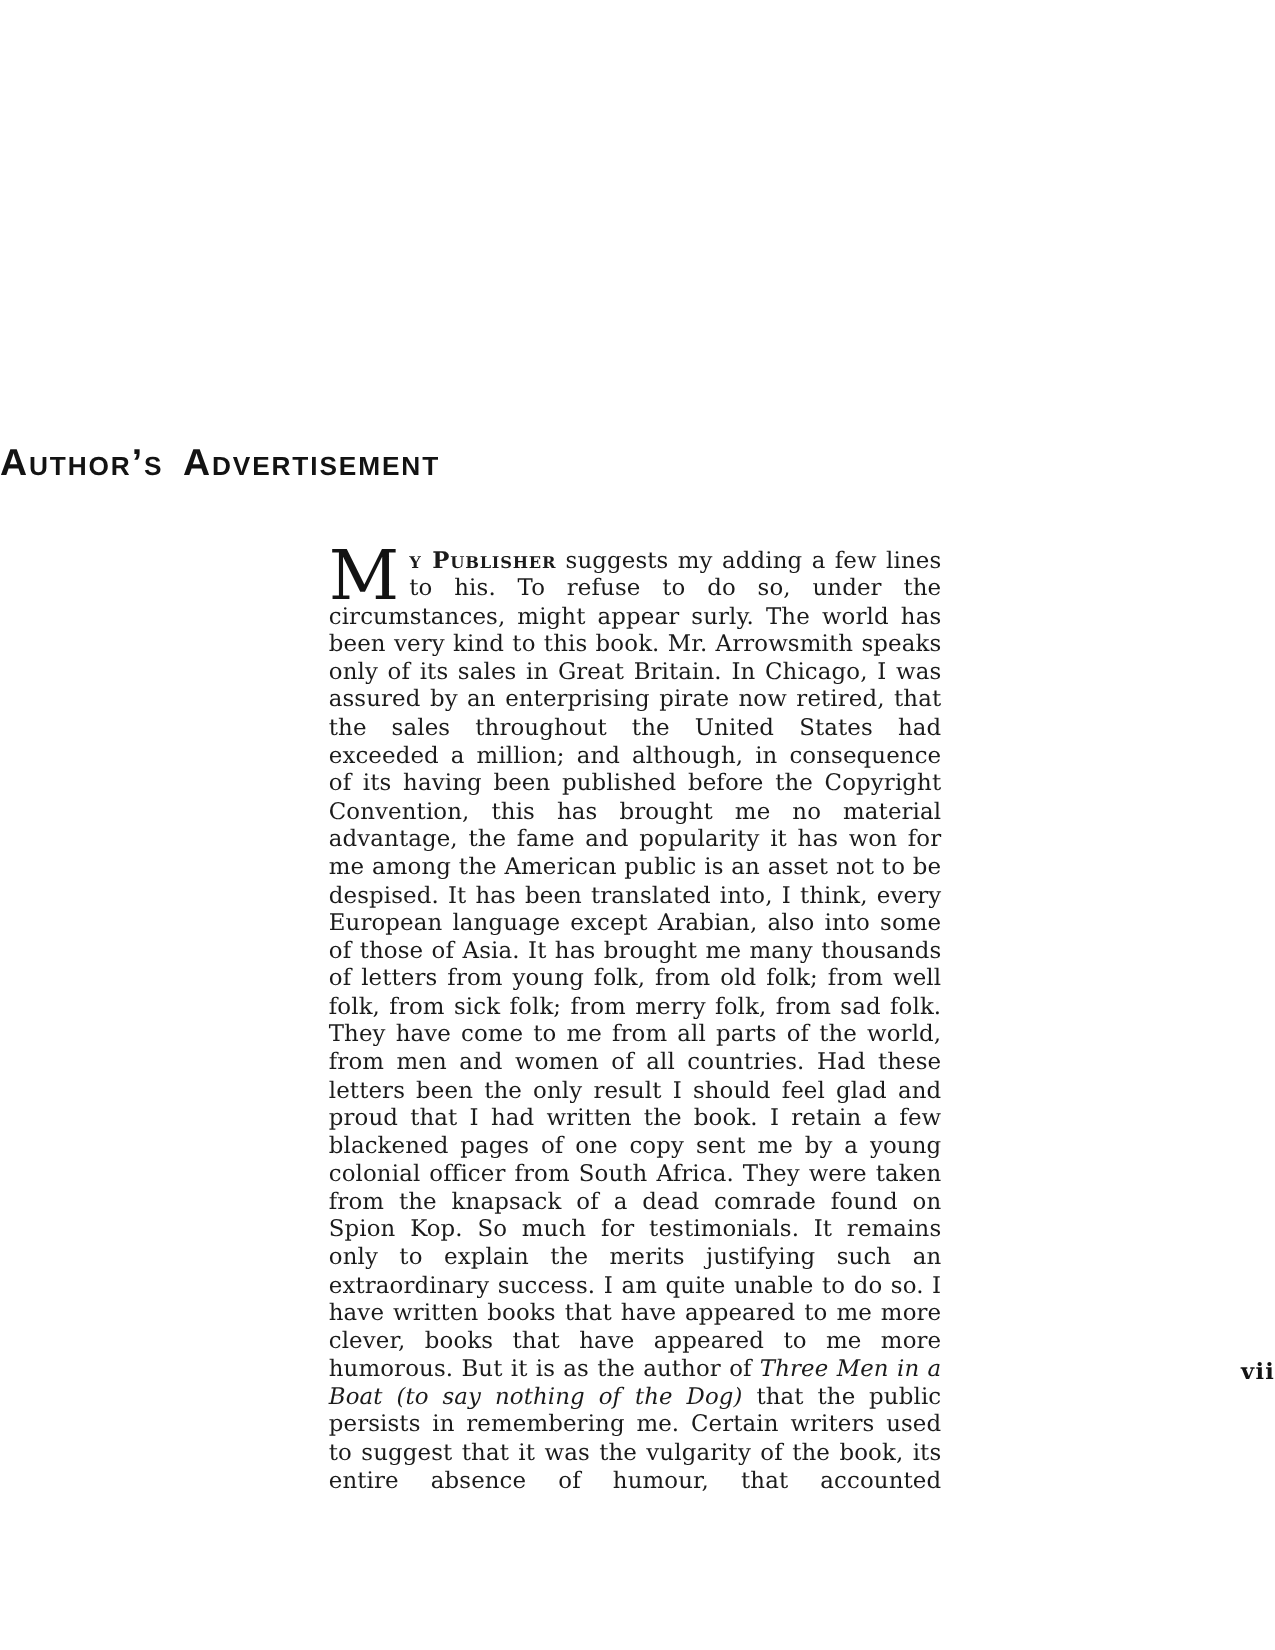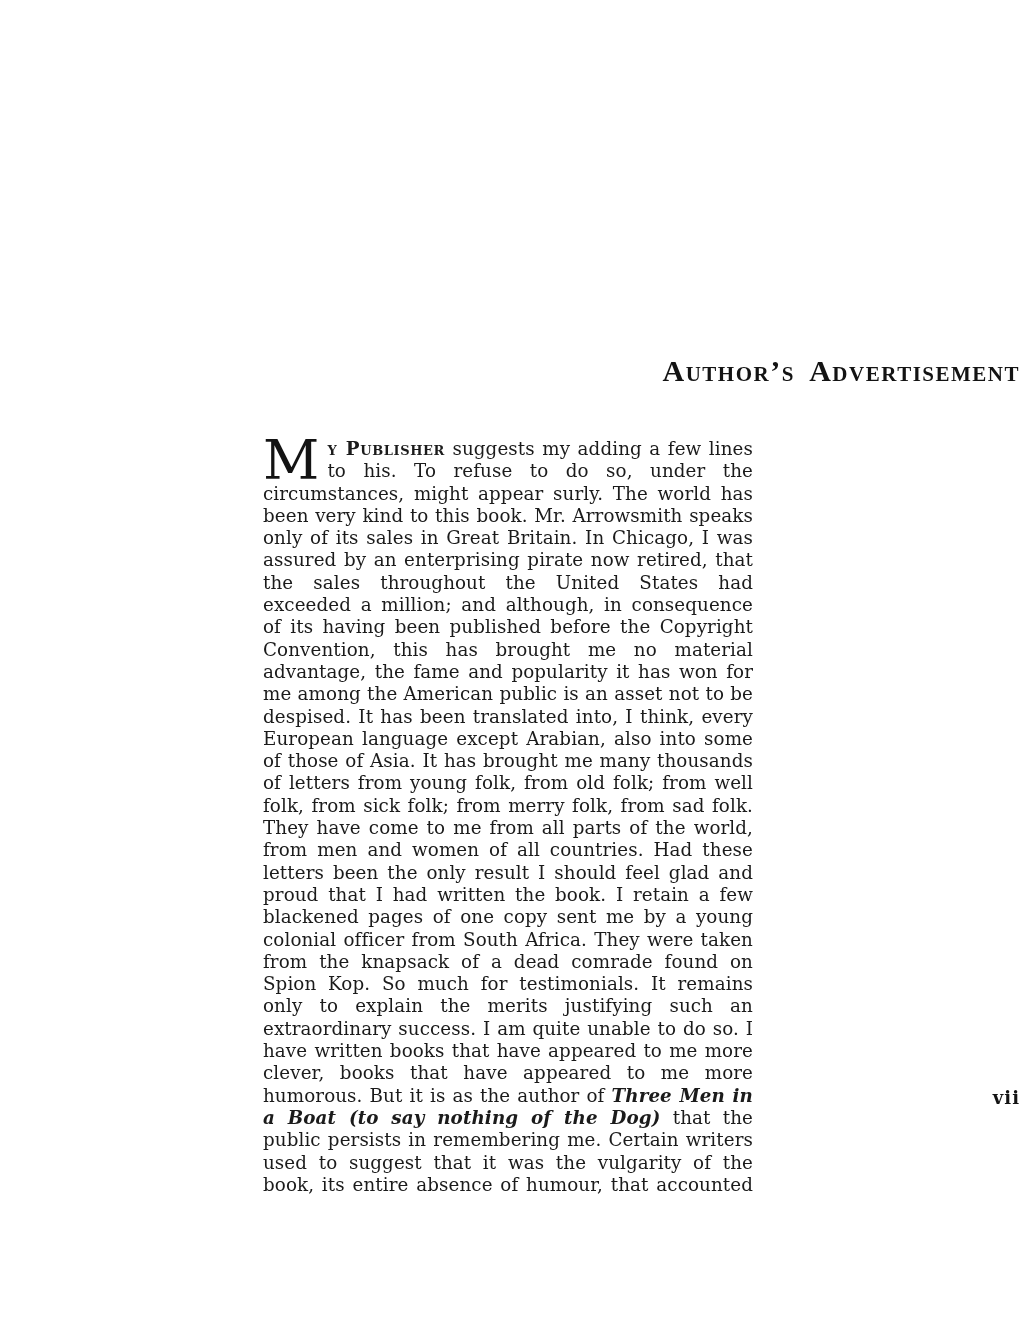--- a/index.html
+++ b/index.html
@@ -14,22 +14,22 @@
     background: #ffffff;
     overflow: hidden;
     font-family: "DejaVu Serif", serif;
   }
   .page-title {
     position: absolute;
     top: 354px;
     left: 0;
     width: 100%;
     margin: 0;
-    text-align: right;
-    font-family: Liberation Serif, serif;
+    text-align: left;
+    font-family: Liberation Sans, sans-serif;
     font-variant: small-caps;
     font-weight: 700;
     font-size: 30px;
     letter-spacing: 1.5px;
     word-spacing: 7px;
     color: #131313;
   }
   .body-text {
     position: absolute;
     left: 263px;
@@ -53,21 +53,21 @@
   }
   .seg-smallcaps {
     font-variant: small-caps;
     letter-spacing: 0.6px;
     font-weight: bold;
   }
   .seg-normal {
     
   }
   .seg-bold_italic {
-    font-weight: 700;
+    font-weight: 400;
     font-style: italic;
   }
   .page-number {
     position: absolute;
     top: 1087px;
     left: 0;
     width: 100%;
     text-align: right;
     font-size: 18px;
     font-weight: 700;

